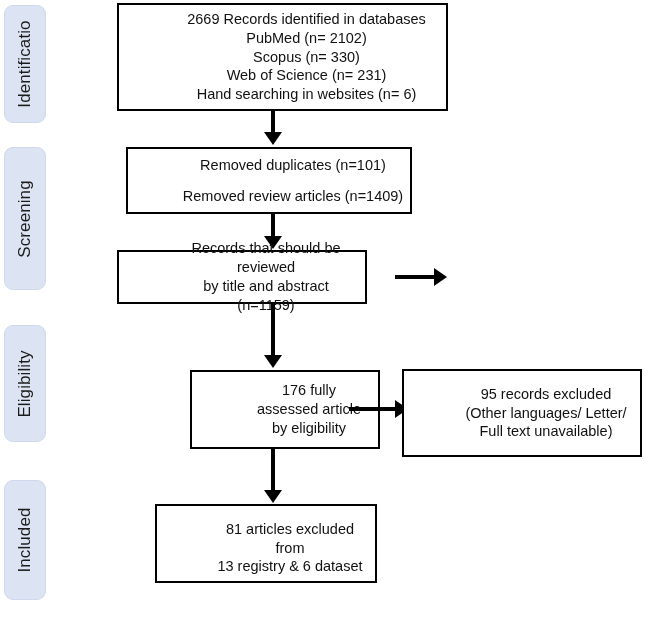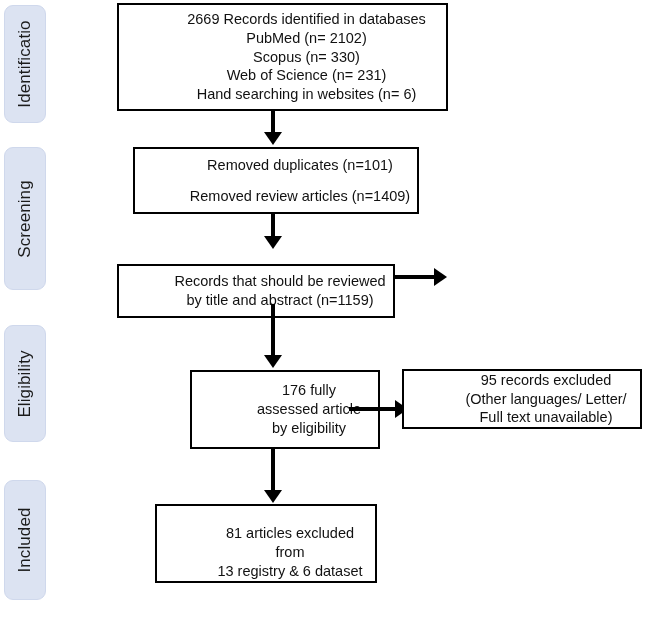--- a/index.html
+++ b/index.html
@@ -44,21 +44,21 @@
   .flow-box {
     position: absolute;
     box-sizing: border-box;
     background: #ffffff;
     border: 2px solid #000000;
     display: flex;
     justify-content: center;
     padding-left: 48px;
   }
   .flow-box.align-middle { align-items: center; }
-  .flow-box.align-top    { align-items: flex-end; }
+  .flow-box.align-top    { align-items: center; }
 
   .box-text {
     text-align: center;
     font-size: 14.5px;
     line-height: 1.30;
     color: #111111;
     padding: 0 6px;
     white-space: pre-line;
     font-family: "Liberation Sans", sans-serif;
   }
@@ -118,50 +118,50 @@
     <div class="box-text">2669 Records identified in databases
 PubMed (n= 2102)
 Scopus (n= 330)
 Web of Science (n= 231)
 Hand searching in websites (n= 6)</div>
   </div>
 
   <div class="conn-v" style="left:271px; top:111px; width:4px; height:25px;"></div>
   <div class="arrow-down" style="left:264px; top:132px;"></div>
 
-  <div class="flow-box align-middle" style="left:133px; top:147px; width:286px; height:67px;">
+  <div class="flow-box align-middle" style="left:126px; top:147px; width:286px; height:67px;">
     <div class="box-text loose">Removed duplicates (n=101)
 Removed review articles (n=1409)</div>
   </div>
 
   <div class="conn-v" style="left:271px; top:214px; width:4px; height:26px;"></div>
   <div class="arrow-down" style="left:264px; top:236px;"></div>
 
-  <div class="flow-box align-middle" style="left:117px; top:264px; width:278px; height:54px;">
+  <div class="flow-box align-middle" style="left:117px; top:250px; width:250px; height:54px;">
     <div class="box-text">Records that should be reviewed
 by title and abstract (n=1159)</div>
   </div>
 
   <div class="conn-h" style="left:395px; top:275px; width:43px;"></div>
   <div class="arrow-right" style="left:434px; top:268px;"></div>
 
 
   <div class="conn-v" style="left:271px; top:304px; width:4px; height:52px;"></div>
   <div class="arrow-down" style="left:264px; top:355px;"></div>
 
   <div class="flow-box align-middle" style="left:190px; top:370px; width:190px; height:79px;">
     <div class="box-text">176 fully
 assessed article
 by eligibility</div>
   </div>
 
   <div class="conn-h" style="left:349px; top:407px; width:50px;"></div>
   <div class="arrow-right" style="left:395px; top:400px;"></div>
 
-  <div class="flow-box align-middle" style="left:402px; top:369px; width:240px; height:60px;">
+  <div class="flow-box align-middle" style="left:402px; top:369px; width:240px; height:88px;">
     <div class="box-text">95 records excluded
 (Other languages/ Letter/
 Full text unavailable)</div>
   </div>
 
   <div class="conn-v" style="left:271px; top:449px; width:4px; height:42px;"></div>
   <div class="arrow-down" style="left:264px; top:490px;"></div>
 
   <div class="flow-box align-top" style="left:155px; top:504px; width:222px; height:79px;">
     <div class="box-text pad-top">81 articles excluded from

